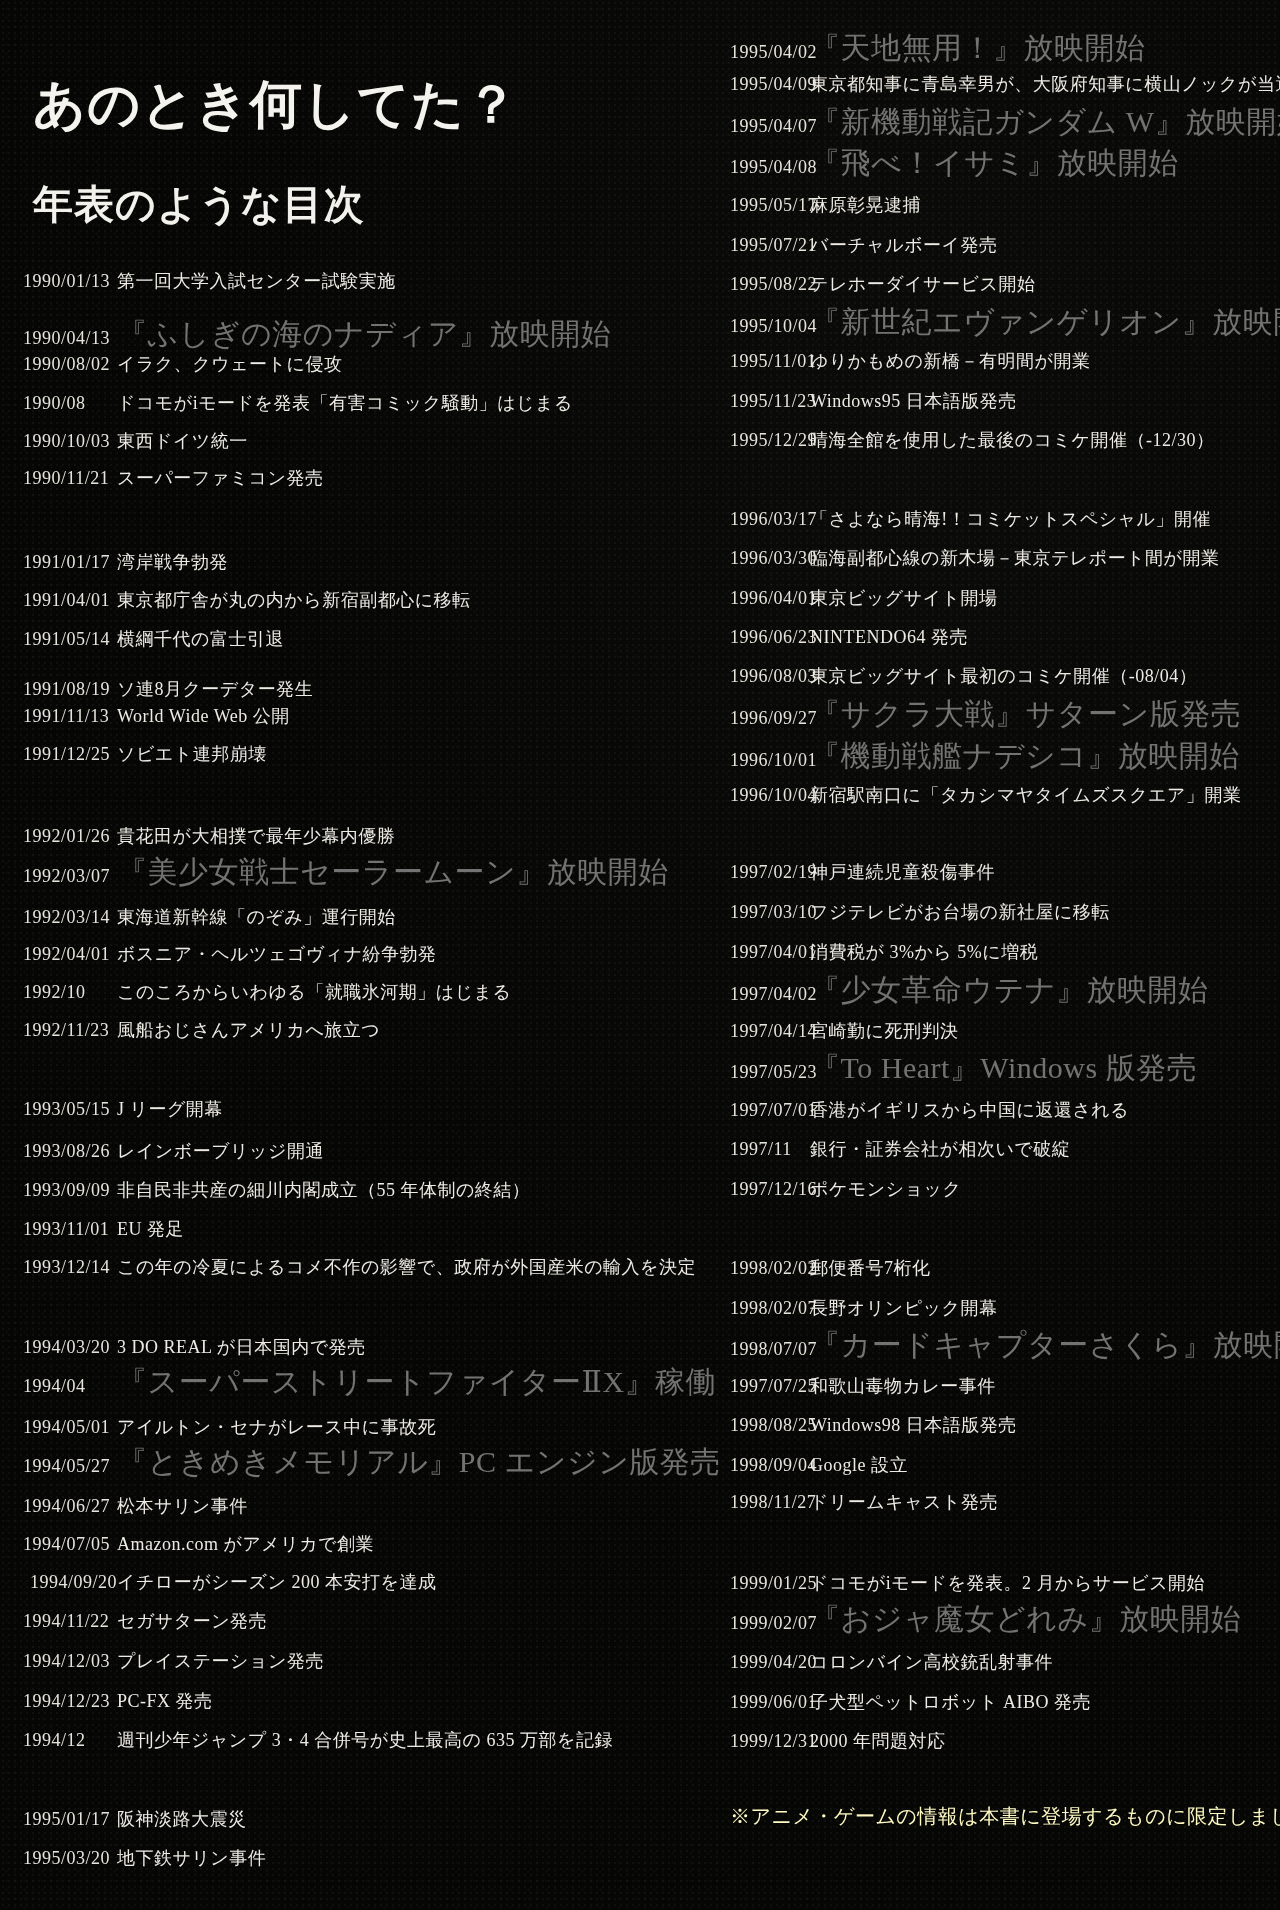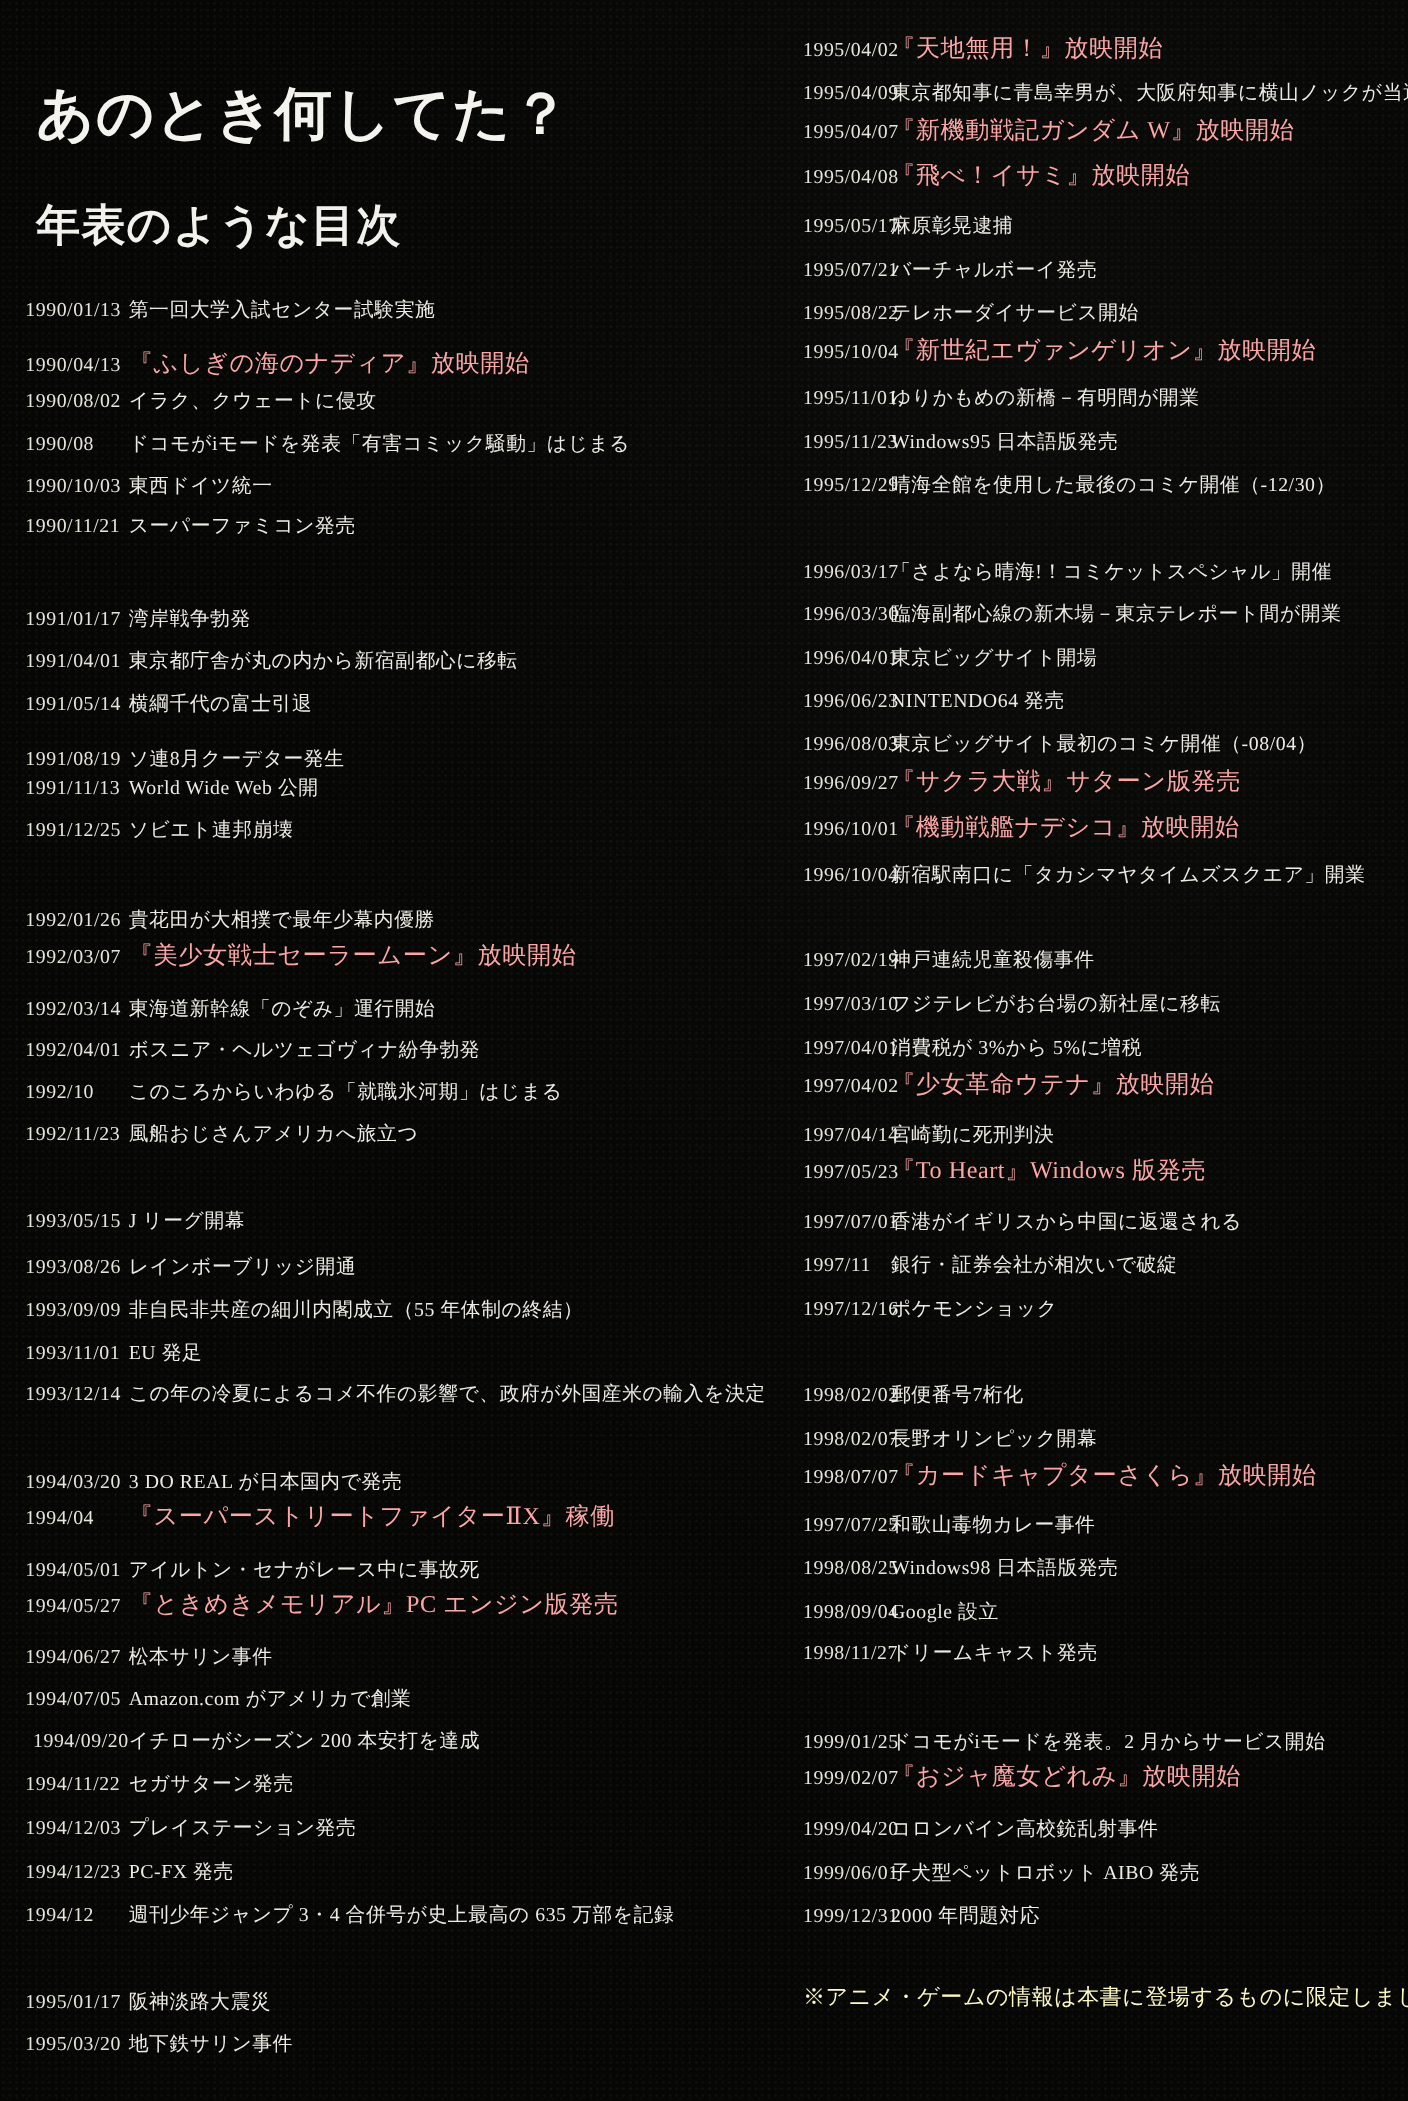--- a/index.html
+++ b/index.html
@@ -43,23 +43,23 @@
     font-size:18px;
     letter-spacing:.5px;
     color:#e7e4dc;
   }
   .row .t{
     font-size:18px;
     letter-spacing:.5px;
     color:#eeebe4;
   }
   .row.em .t{
-    font-size:22px;
+    font-size:30px;
     letter-spacing:.5px;
-    color:#fca5a5;
+    color:#737373;
   }
   .footnote{
     position:absolute;left:730px;top:1806px;
     font-size:20px;line-height:1;letter-spacing:.5px;
     color:#fef9c3;white-space:nowrap;
   }
 </style>
 </head>
 <body style="background: rgb(6, 6, 5); color: rgb(236, 233, 226);">
 

